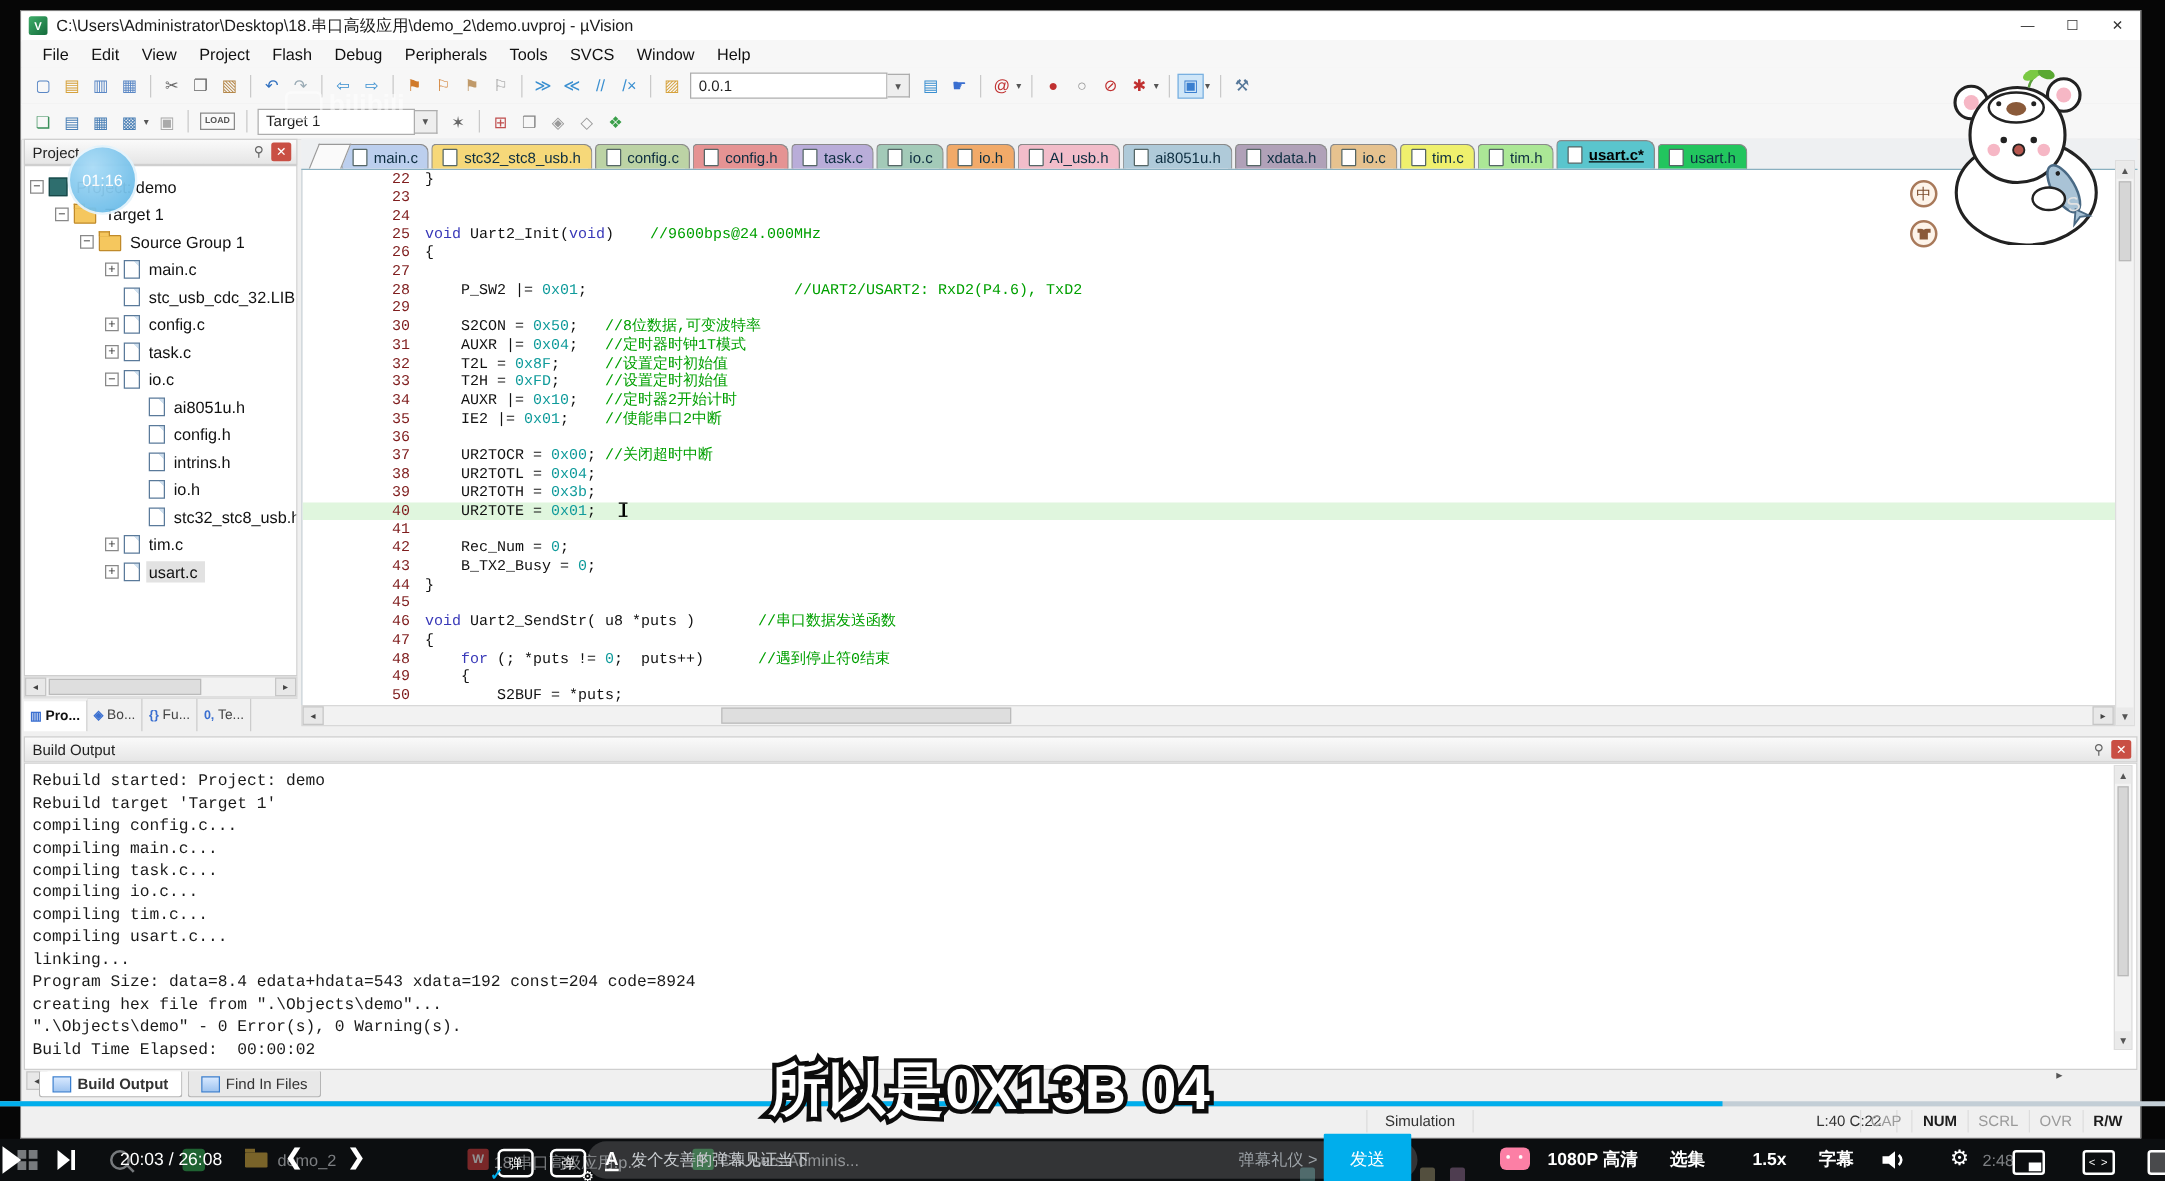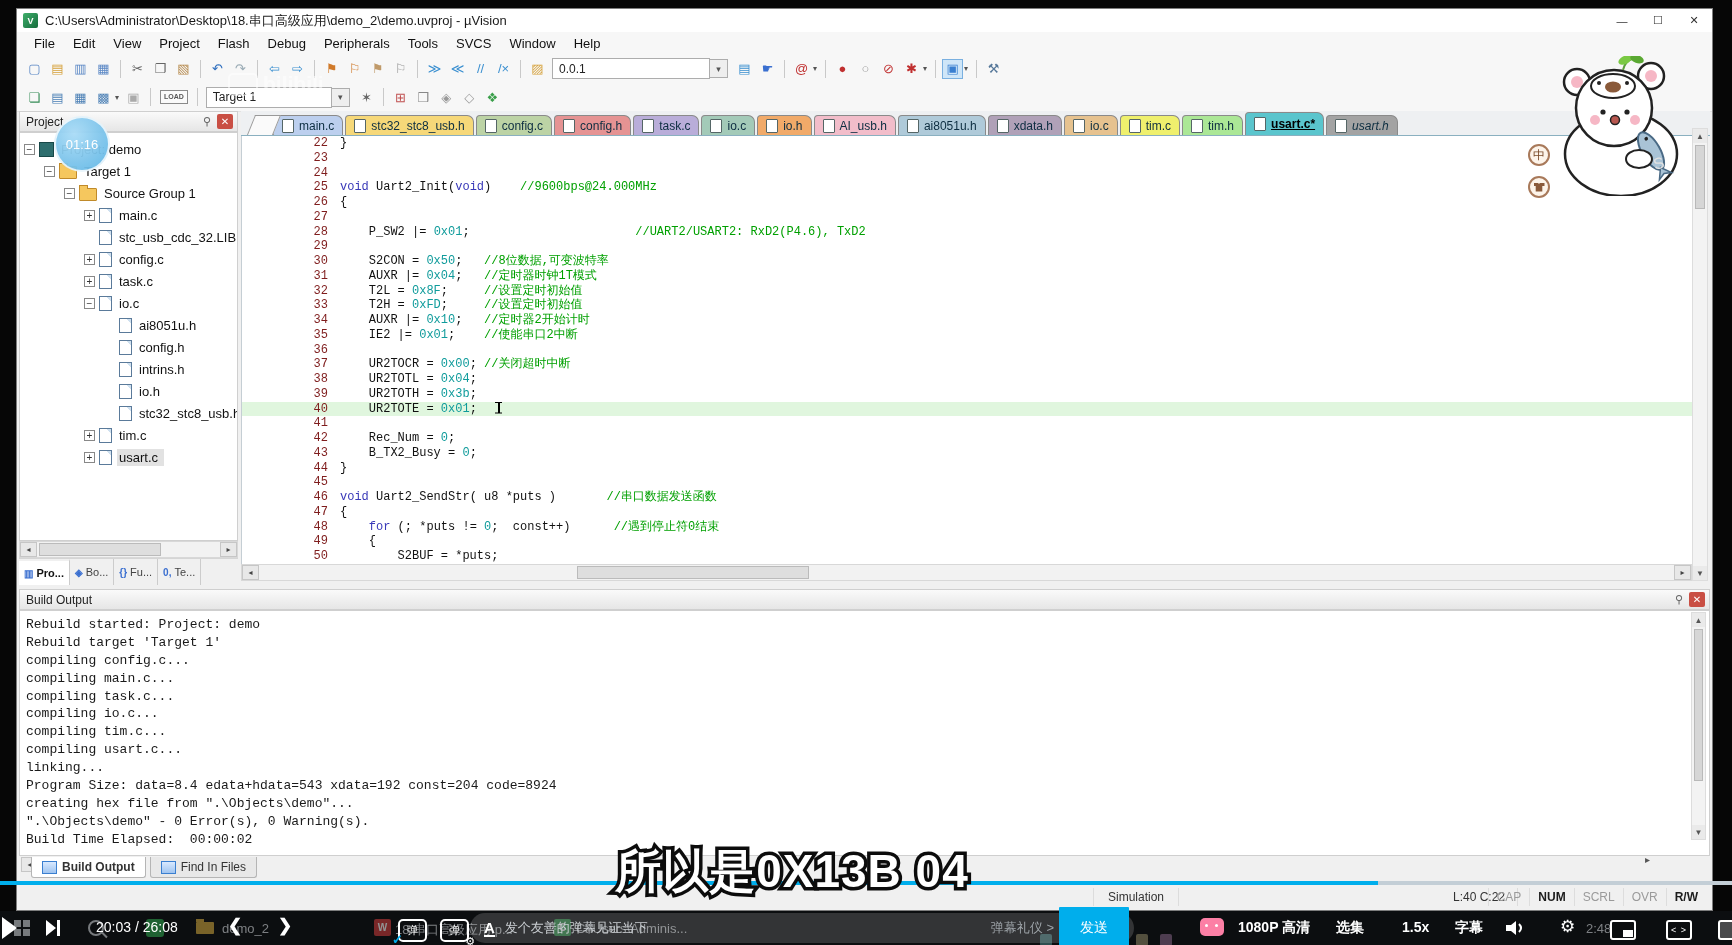--- a/index.html
+++ b/index.html
@@ -401,21 +401,21 @@
           <span class="etl">tim.c</span>
         </div>
         <div class="etab" style="background: rgb(171, 231, 150);">
           <span class="pgi"></span>
           <span class="etl">tim.h</span>
         </div>
         <div class="etab etab-act" style="background: rgb(90, 197, 205);">
           <span class="pgi"></span>
           <span class="etl">usart.c*</span>
         </div>
-        <div class="etab" style="background: #a3a3a3; font-style: italic;">
+        <div class="etab" style="background: #22c55e;">
           <span class="pgi"></span>
           <span class="etl">usart.h</span>
         </div>
       </div>
     <span id="etclose">✕</span>
     <div id="ecode">
         <div class="cl"><span class="ln">22</span><span class="sg-p">}</span></div>
         <div class="cl"><span class="ln">23</span></div>
         <div class="cl"><span class="ln">24</span></div>
         <div class="cl"><span class="ln">25</span><span class="sg-k">void</span><span class="sg-p"> Uart2_Init(</span><span class="sg-k">void</span><span class="sg-p">)    </span><span class="sg-c">//9600bps@24.000MHz</span></div>
@@ -434,21 +434,21 @@
         <div class="cl"><span class="ln">38</span><span class="sg-p">    UR2TOTL = </span><span class="sg-n">0x04</span><span class="sg-p">;</span></div>
         <div class="cl"><span class="ln">39</span><span class="sg-p">    UR2TOTH = </span><span class="sg-n">0x3b</span><span class="sg-p">;</span></div>
         <div class="cl cl-hl"><span class="ln">40</span><span class="sg-p">    UR2TOTE = </span><span class="sg-n">0x01</span><span class="sg-p">;  </span><span class="caret"></span></div>
         <div class="cl"><span class="ln">41</span></div>
         <div class="cl"><span class="ln">42</span><span class="sg-p">    Rec_Num = </span><span class="sg-n">0</span><span class="sg-p">;</span></div>
         <div class="cl"><span class="ln">43</span><span class="sg-p">    B_TX2_Busy = </span><span class="sg-n">0</span><span class="sg-p">;</span></div>
         <div class="cl"><span class="ln">44</span><span class="sg-p">}</span></div>
         <div class="cl"><span class="ln">45</span></div>
         <div class="cl"><span class="ln">46</span><span class="sg-k">void</span><span class="sg-p"> Uart2_SendStr( u8 *puts )       </span><span class="sg-c">//串口数据发送函数</span></div>
         <div class="cl"><span class="ln">47</span><span class="sg-p">{</span></div>
-        <div class="cl"><span class="ln">48</span><span class="sg-p">    </span><span class="sg-k">for</span><span class="sg-p"> (; *puts != </span><span class="sg-n">0</span><span class="sg-p">;  const++)      </span><span class="sg-c">//遇到停止符0结束</span></div>
+        <div class="cl"><span class="ln">48</span><span class="sg-p">    </span><span class="sg-k">for</span><span class="sg-p"> (; *puts != </span><span class="sg-n">0</span><span class="sg-p">;  puts++)      </span><span class="sg-c">//遇到停止符0结束</span></div>
         <div class="cl"><span class="ln">49</span><span class="sg-p">    {</span></div>
         <div class="cl"><span class="ln">50</span><span class="sg-p">        S2BUF = *puts;</span></div>
       </div>
 
     <div id="evs" class="vs">
       <span class="vs-a" style="top:0;">▲</span>
       <span class="vs-t" style="top:16px;height:62px;"></span>
       <span class="vs-a" style="bottom:0;">▼</span>
     </div>
     <div id="ehs" class="hs">

